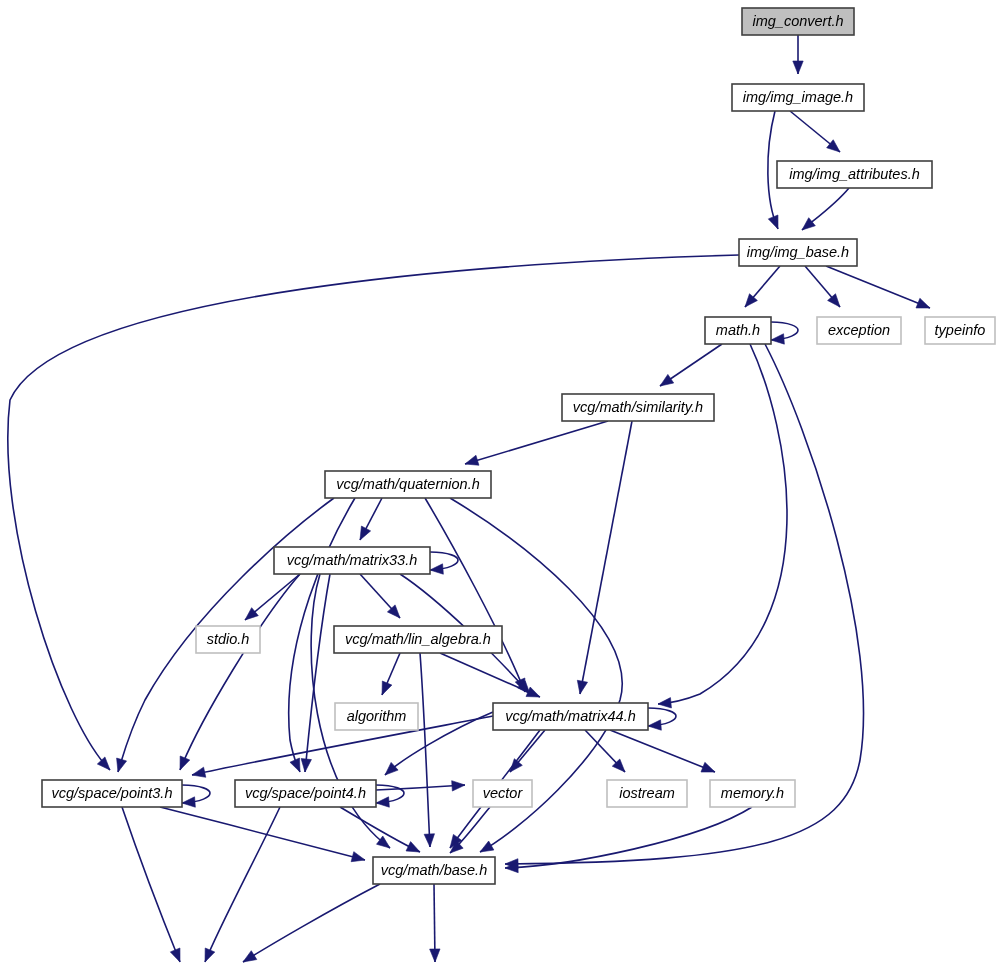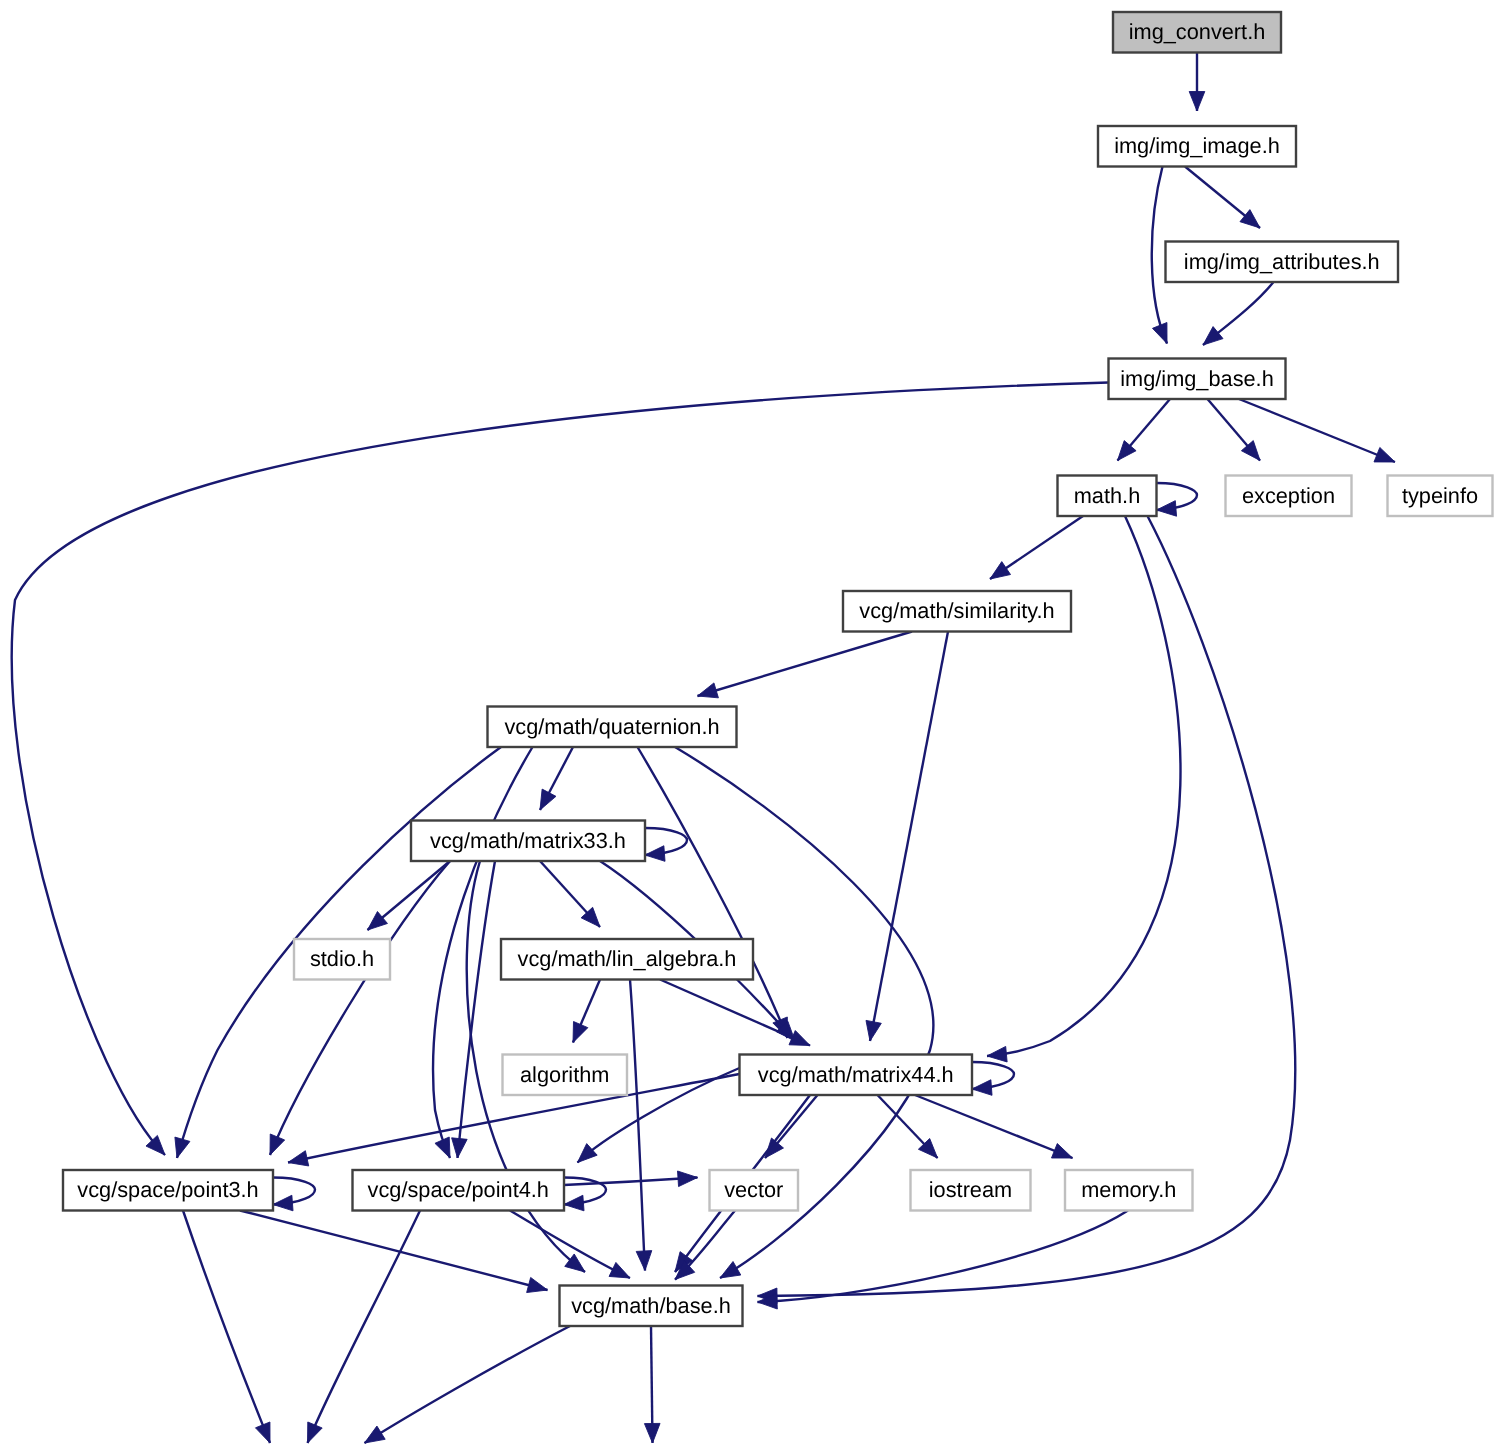--- a/index.html
+++ b/index.html
@@ -10,20 +10,21 @@
   body {
     width: 1001px;
     height: 968px;
     font-family: "Liberation Sans", sans-serif;
     overflow: hidden;
   }
   #graph-root {
     position: relative;
     width: 813px;
     height: 968px;
+    font-style: italic;
   }
   svg#dep-graph {
     display: block;
     width: 1001px;
     height: 968px;
   }
   .edge-path {
     fill: none;
     stroke: #191970;
     stroke-width: 1.6px;

